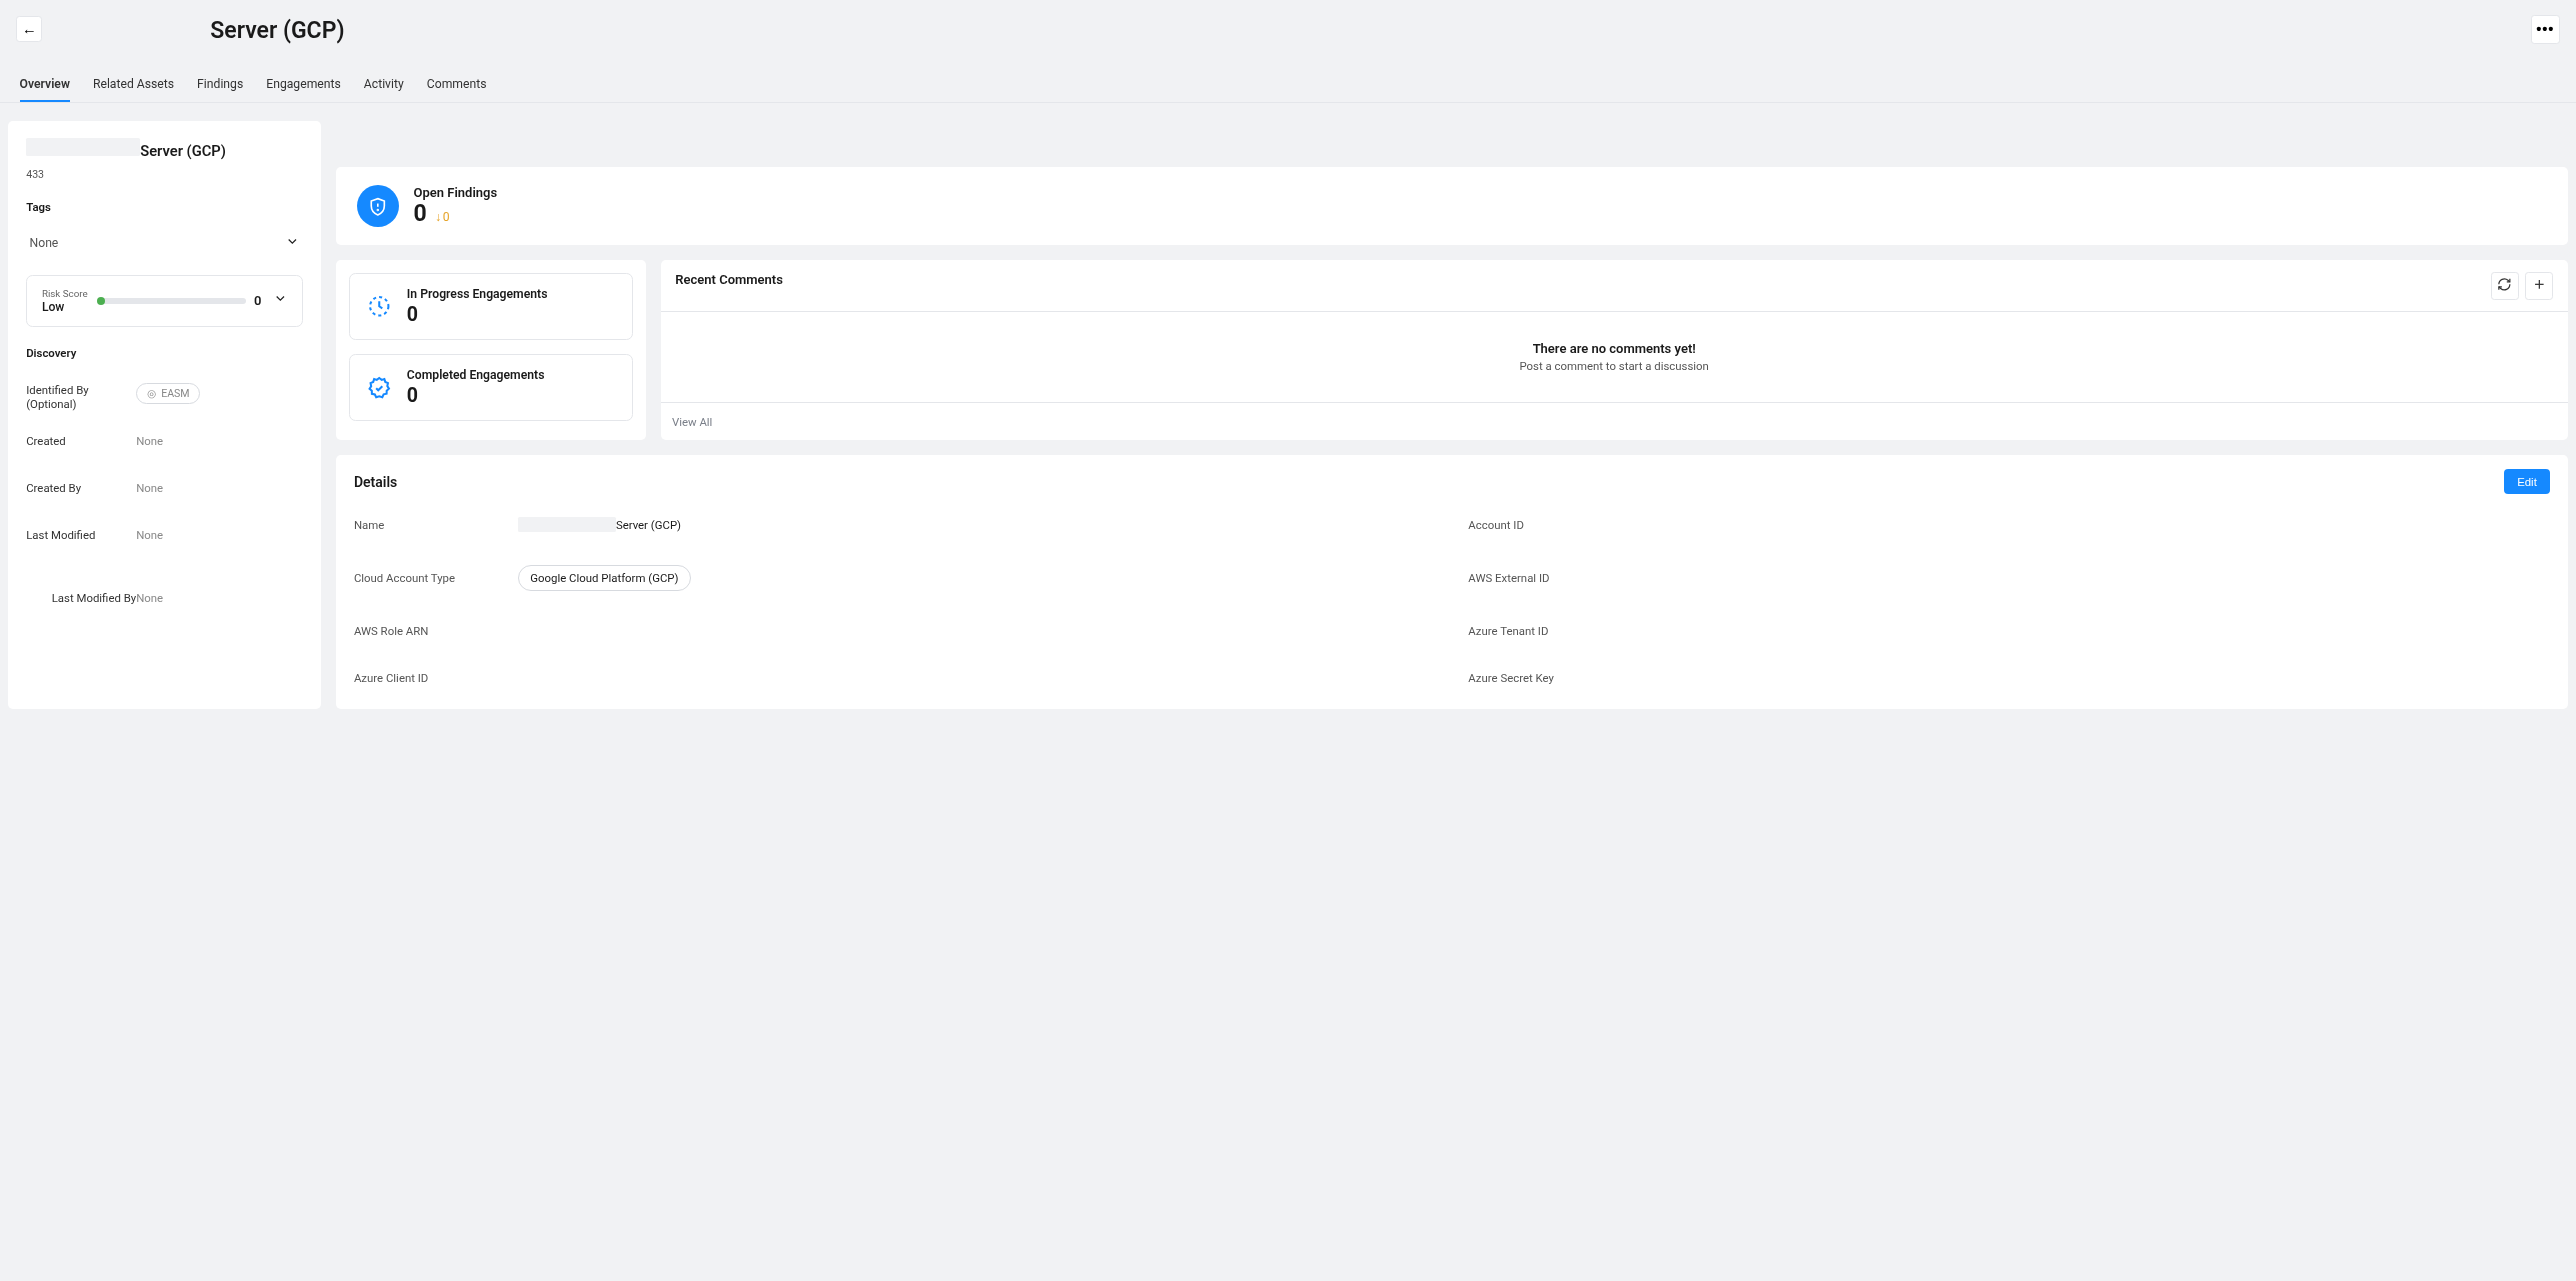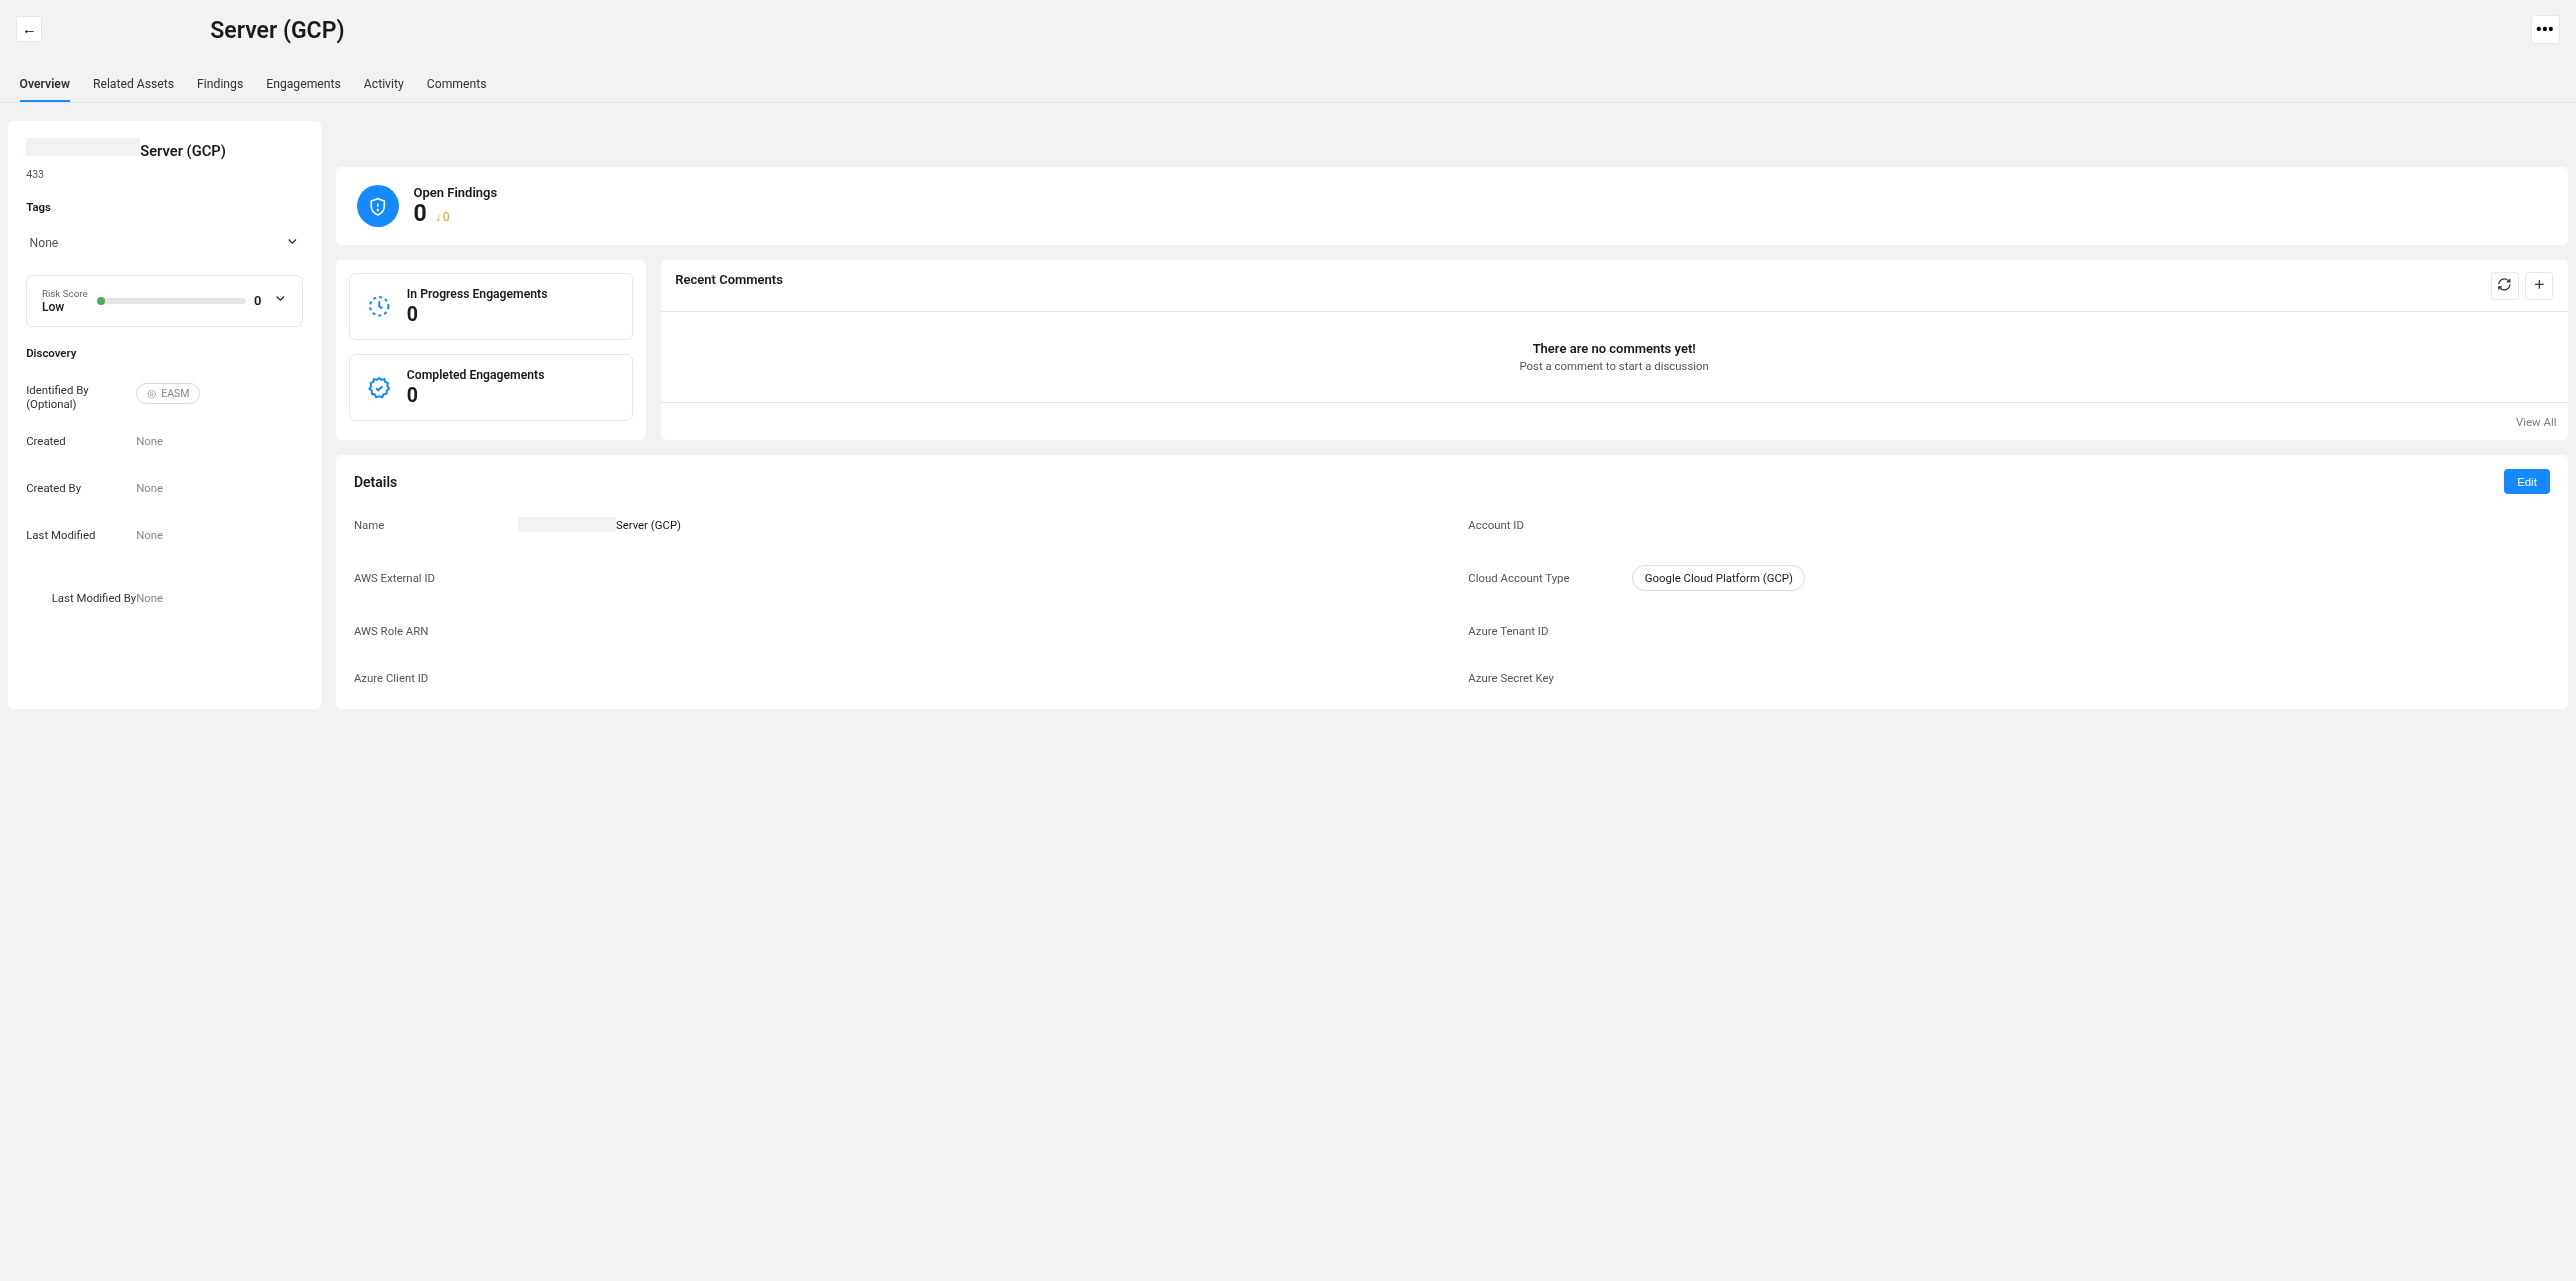--- a/index.html
+++ b/index.html
@@ -141,21 +141,21 @@
   .icon-btn {
     width:28px; height:28px; border:0.8px solid #e4e6ea; border-radius:3.3px;
     background:#fff; display:flex; align-items:center; justify-content:center;
     cursor:pointer; font-size:14.7px;
   }
   .comments-body {
     padding: 29px 16.3px; text-align:center; border-bottom:0.8px solid #e4e6ea;
   }
   .cb-title { font-weight:600; font-size:13px; }
   .cb-sub { color:#555; font-size:11.4px; margin-top:3.3px; }
-  .comments-foot { text-align:right; padding:11.4px; color:#7a7f89; cursor:pointer; }
+  .comments-foot { text-align:left; padding:11.4px; color:#7a7f89; cursor:pointer; }
   .details-card { }
   .details-head {
     display:flex; justify-content:space-between; align-items:center;
     padding:14.7px 18px;
   }
   .details-title { font-weight:600; font-size:14px; }
   .edit-btn {
     background:#1589ff; color:#fff; border:none; border-radius:4.1px;
     padding:6.5px 13px; font-size:11.4px; font-weight:500; cursor:pointer;
   }
@@ -361,29 +361,29 @@
             <span class="dg-redact"></span>
             <span> Server (GCP)</span>
           </div>
         </div>
         <div class="dg-cell">
           <div class="dg-label">Account ID</div>
           <div class="dg-val"></div>
         </div>
 
         <div class="dg-cell">
-          <div class="dg-label">AWS External ID</div>
-          <div class="dg-val"></div>
-        </div>
-        <div class="dg-cell">
           <div class="dg-label">Cloud Account Type</div>
           <div class="dg-val">
             <span class="dg-pill">Google Cloud Platform (GCP)</span>
           </div>
         </div>
+        <div class="dg-cell">
+          <div class="dg-label">AWS External ID</div>
+          <div class="dg-val"></div>
+        </div>
 
         <div class="dg-cell">
           <div class="dg-label">AWS Role ARN</div>
           <div class="dg-val"></div>
         </div>
         <div class="dg-cell">
           <div class="dg-label">Azure Tenant ID</div>
           <div class="dg-val"></div>
         </div>
 

